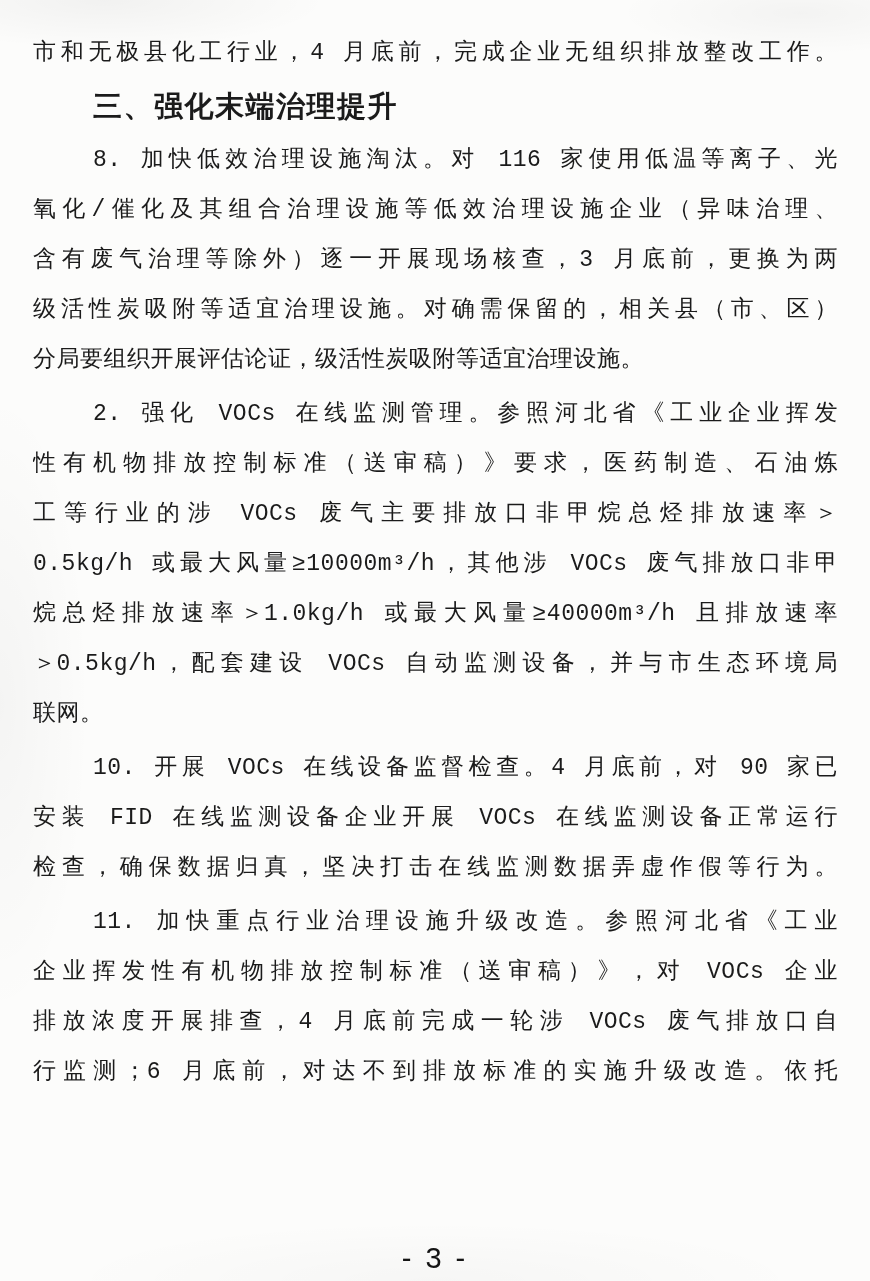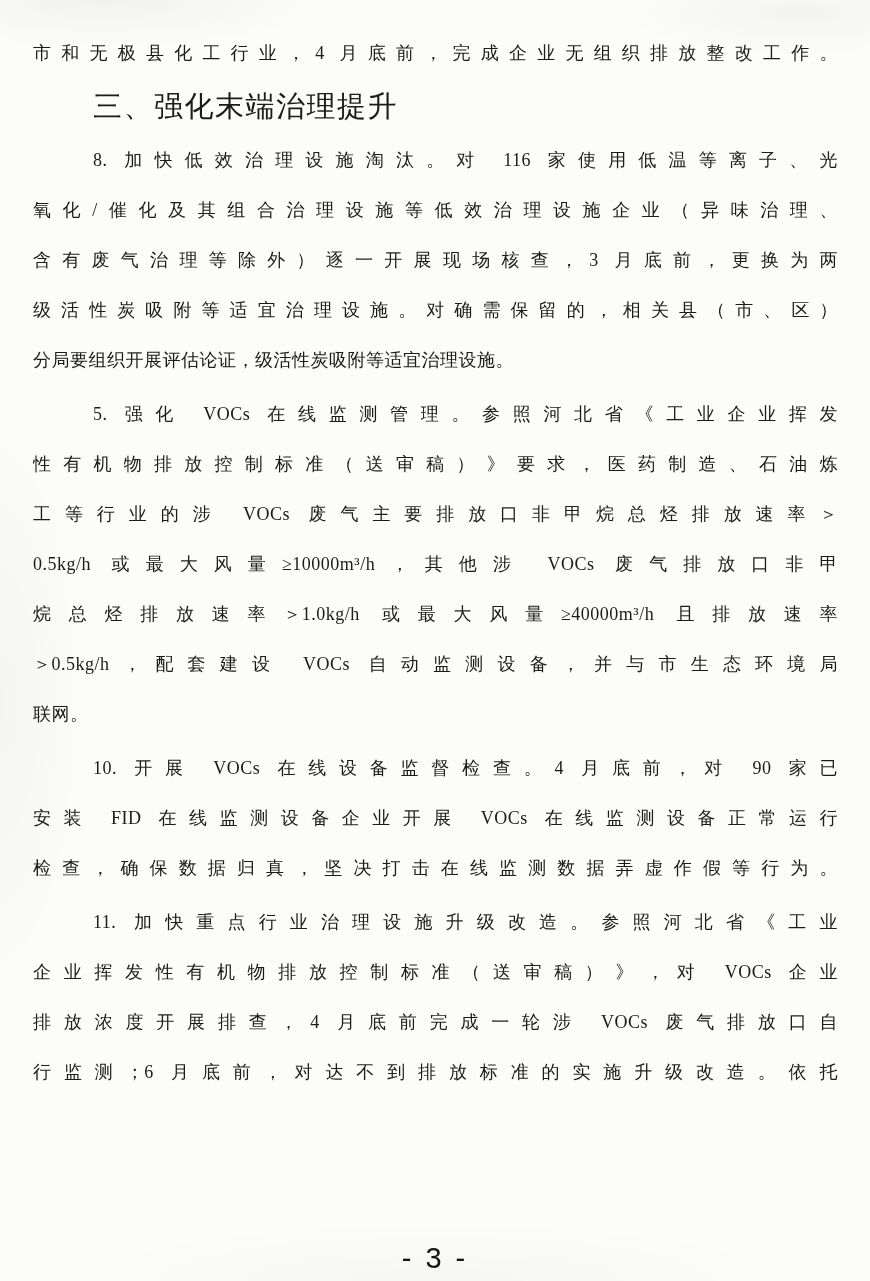--- a/index.html
+++ b/index.html
@@ -17,40 +17,41 @@
       radial-gradient(ellipse 500px 80px at 50% 100%, rgba(0,0,0,0.025), transparent 75%),
       #fcfcfb;
   }
   .text-block {
     position: absolute;
     top: 28px;
     left: 33px;
     right: 32px;
   }
   .line {
-    font-size: 18px;
+    font-size: 23px;
     line-height: 50px;
     height: 50px;
     letter-spacing: 0.5px;
     white-space: normal;
     overflow: hidden;
+    font-family: Liberation Mono, monospace;
   }
   .line.justify {
     text-align: justify;
     text-align-last: justify;
   }
   .line.indent {
     padding-left: 60px;
     margin-top: 4px;
   }
   .line.heading {
     padding-left: 60px;
     margin-top: 3px;
     font-family: "Liberation Sans", "DejaVu Sans", sans-serif;
-    font-weight: normal;
+    font-weight: bold;
     font-size: 29px;
     letter-spacing: 1.5px;
   }
   .page-number {
     position: absolute;
     top: 1242px;
     left: 0;
     right: 0;
     text-align: center;
     font-family: "Liberation Sans", "DejaVu Sans", sans-serif;
@@ -64,21 +65,21 @@
 
 <div class="page">
   <div class="text-block">
       <div class="line justify">市和无极县化工行业，4 月底前，完成企业无组织排放整改工作。</div>
       <div class="line heading indent">三、强化末端治理提升</div>
       <div class="line indent justify">8. 加快低效治理设施淘汰。对 116 家使用低温等离子、光</div>
       <div class="line justify">氧化/催化及其组合治理设施等低效治理设施企业（异味治理、</div>
       <div class="line justify">含有废气治理等除外）逐一开展现场核查，3 月底前，更换为两</div>
       <div class="line justify">级活性炭吸附等适宜治理设施。对确需保留的，相关县（市、区）</div>
       <div class="line">分局要组织开展评估论证，级活性炭吸附等适宜治理设施。</div>
-      <div class="line indent justify">5. 强化 VOCs 在线监测管理。参照河北省《工业企业挥发</div>
+      <div class="line indent justify">2. 强化 VOCs 在线监测管理。参照河北省《工业企业挥发</div>
       <div class="line justify">性有机物排放控制标准（送审稿）》要求，医药制造、石油炼</div>
       <div class="line justify">工等行业的涉 VOCs 废气主要排放口非甲烷总烃排放速率＞</div>
       <div class="line justify">0.5kg/h 或最大风量≥10000m³/h，其他涉 VOCs 废气排放口非甲</div>
       <div class="line justify">烷总烃排放速率＞1.0kg/h 或最大风量≥40000m³/h 且排放速率</div>
       <div class="line justify">＞0.5kg/h，配套建设 VOCs 自动监测设备，并与市生态环境局</div>
       <div class="line">联网。</div>
       <div class="line indent justify">10. 开展 VOCs 在线设备监督检查。4 月底前，对 90 家已</div>
       <div class="line justify">安装 FID 在线监测设备企业开展 VOCs 在线监测设备正常运行</div>
       <div class="line justify">检查，确保数据归真，坚决打击在线监测数据弄虚作假等行为。</div>
       <div class="line indent justify">11. 加快重点行业治理设施升级改造。参照河北省《工业</div>

